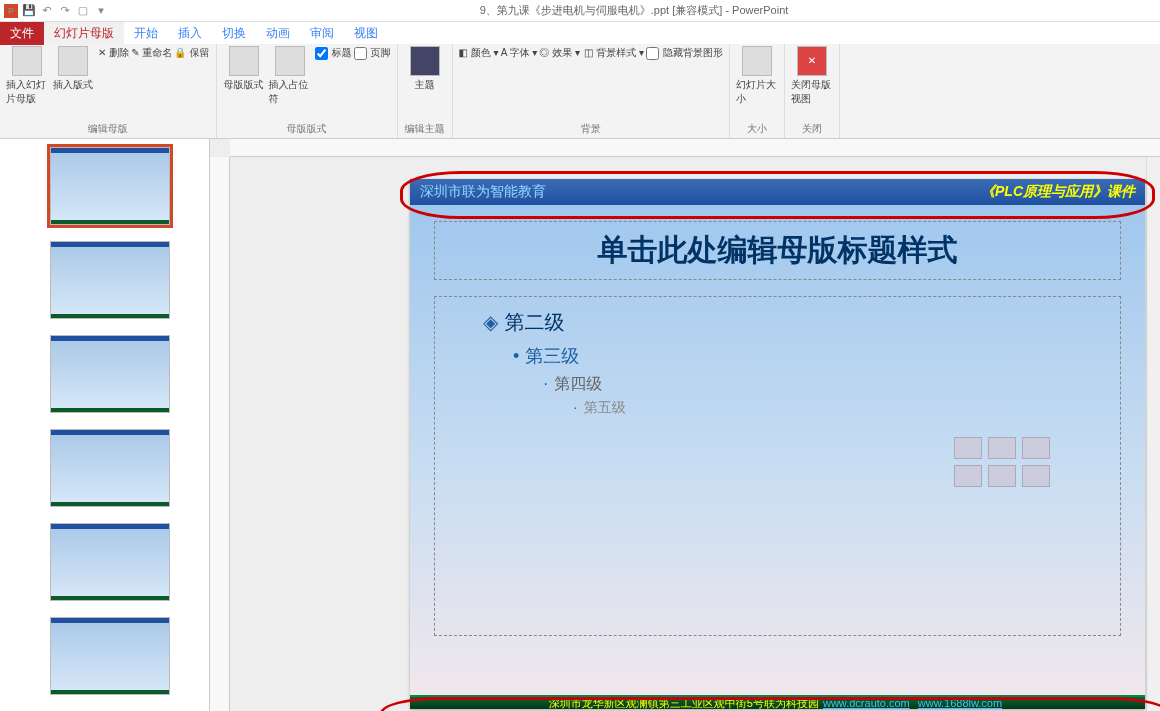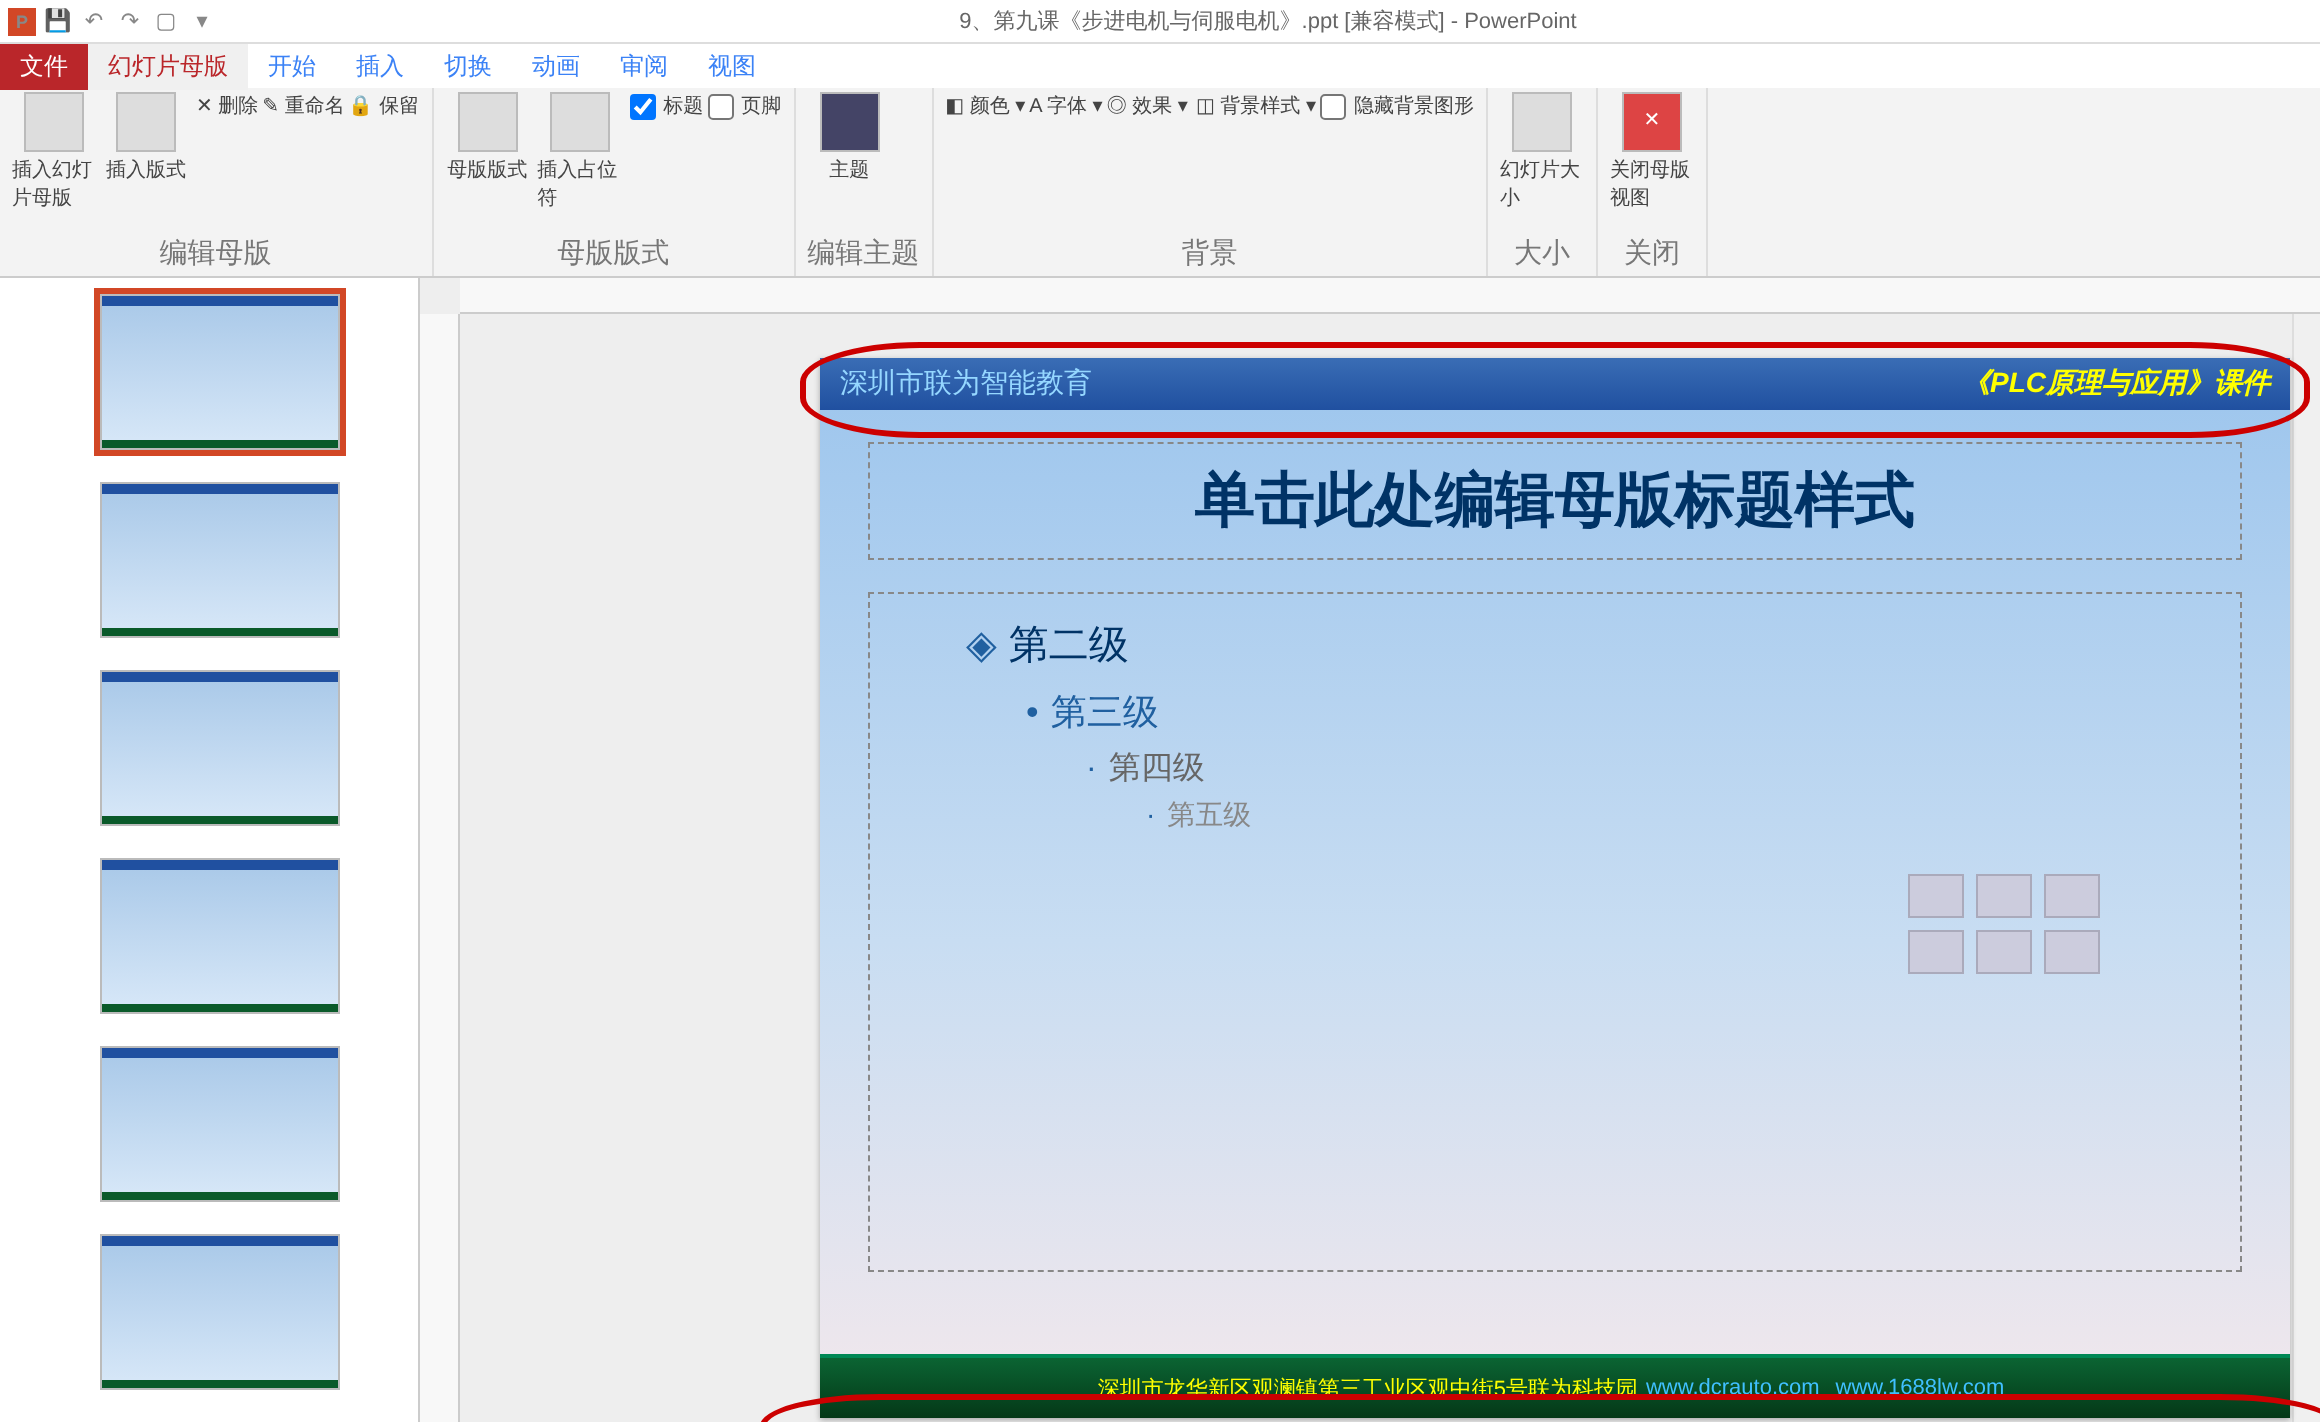--- a/index.html
+++ b/index.html
@@ -12,21 +12,21 @@
 .titlebar .icon-p { background: #d24726; color: #fff; font-size: 9px; font-weight: bold; padding: 1px 3px; }
 
 .tabbar { height: 22px; background: #fff; display: flex; align-items: flex-start; font-size: 12px; }
 .tabbar .tab { padding: 3px 10px; cursor: pointer; color: #3b82f6; }
 .tabbar .tab.file { background: #ba262a; color: #fff; }
 .tabbar .tab.active { background: #f0f0f0; color: #ba262a; }
 
 .ribbon { height: 95px; background: #f3f3f3; border-bottom: 1px solid #ccc; display: flex; font-size: 11px; }
 .rg { border-right: 1px solid #ddd; display: flex; flex-direction: column; padding: 2px 6px; }
 .rg .items { flex: 1; display: flex; align-items: flex-start; gap: 4px; }
-.rg .label { text-align: center; color: #777; font-size: 14px; padding-top: 2px; }
+.rg .label { text-align: center; color: #777; font-size: 10px; padding-top: 2px; }
 .rb-big { display: flex; flex-direction: column; align-items: center; width: 42px; font-size: 10px; color: #444; cursor: pointer; }
 .rb-big .ico { width: 30px; height: 30px; background: #ddd; border: 1px solid #bbb; margin-bottom: 2px; }
 .rb-list { display: flex; flex-direction: row; gap: 2px; font-size: 10px; color: #444; }
 .rb-list div { cursor: pointer; white-space: nowrap; }
 .chk { font-size: 10px; color: #444; display: flex; align-items: center; gap: 4px; }
 
 .workarea { position: absolute; top: 139px; bottom: 0; left: 0; right: 0; display: flex; background: #eee; }
 .thumbnails { width: 210px; background: #fff; overflow-y: auto; border-right: 1px solid #ccc; padding: 8px 0 8px 50px; }
 .thumb { width: 120px; height: 78px; margin-bottom: 16px; border: 1px solid #bbb; cursor: pointer; background: linear-gradient(to bottom, #a8c8e8, #d8e8f8); position: relative; }
 .thumb.selected { outline: 3px solid #d24726; }
@@ -50,21 +50,21 @@
 .slide-body { margin: 10px 24px; border: 1px dashed #888; padding: 12px 18px; height: 340px; font-family: SimSun, serif; color: #003366; position: relative; }
 .slide-body .l1 { font-size: 22px; margin-bottom: 10px; }
 .slide-body .l2 { font-size: 20px; margin-left: 30px; margin-bottom: 8px; }
 .slide-body .l3 { font-size: 18px; margin-left: 60px; margin-bottom: 6px; color: #2060a0; }
 .slide-body .l4 { font-size: 16px; margin-left: 90px; margin-bottom: 4px; color: #666; }
 .slide-body .l5 { font-size: 14px; margin-left: 120px; color: #888; }
 .bul { color: #2060a0; margin-right: 6px; }
 .placeholder-icons { position: absolute; right: 70px; top: 140px; display: grid; grid-template-columns: repeat(3, 28px); gap: 6px; }
 .placeholder-icons div { width: 28px; height: 22px; background: #ccd; border: 1px solid #aab; cursor: pointer; }
 
-.slide-footer { position: absolute; bottom: 0; left: 0; right: 0; height: 32px; background: linear-gradient(to bottom, #0b6433, #043817); color: #ffff00; font-size: 11px; display: flex; align-items: center; justify-content: center; font-family: SimSun, serif; border-top: 2px solid #085; }
+.slide-footer { position: absolute; bottom: 0; left: 0; right: 0; height: 14px; background: linear-gradient(to bottom, #0b6433, #043817); color: #ffff00; font-size: 11px; display: flex; align-items: center; justify-content: center; font-family: SimSun, serif; border-top: 2px solid #085; }
 .slide-footer a { color: #40c0ff; text-decoration: underline; margin: 0 4px; }
 
 .scrollbar-v { position: absolute; right: 0; top: 18px; bottom: 0; width: 14px; background: #f0f0f0; border-left: 1px solid #ddd; }
 </style>
 </head>
 <body>
 
 <div class="titlebar">
   <div class="qat">
     <span class="icon-p">P</span>

